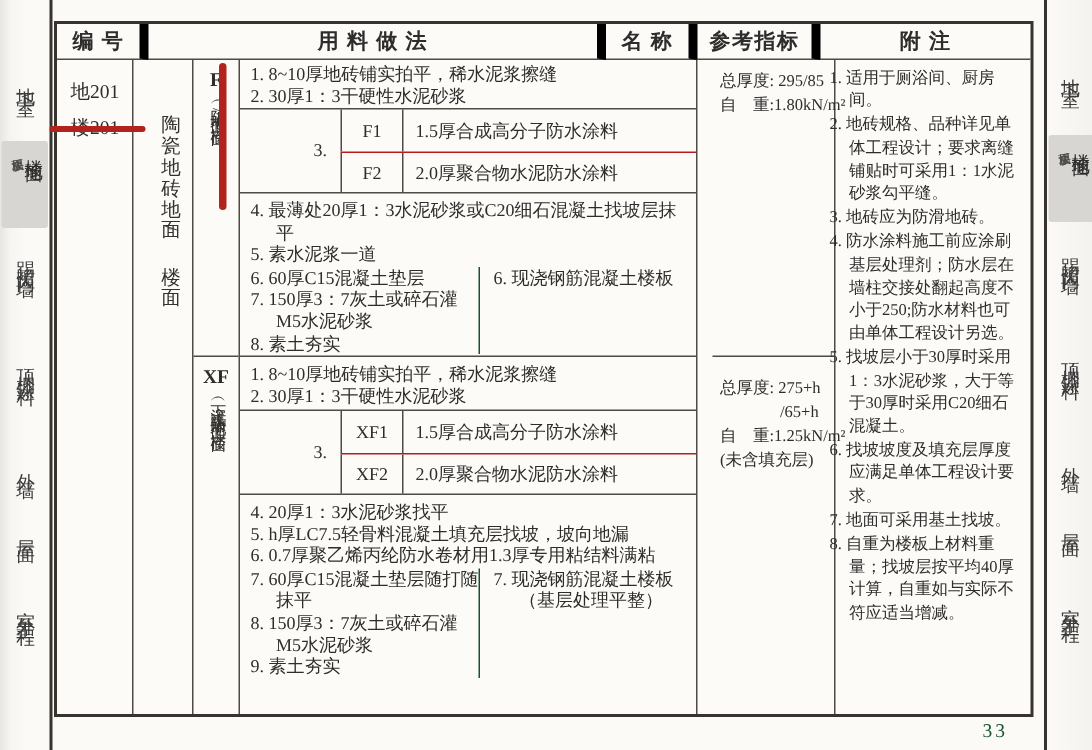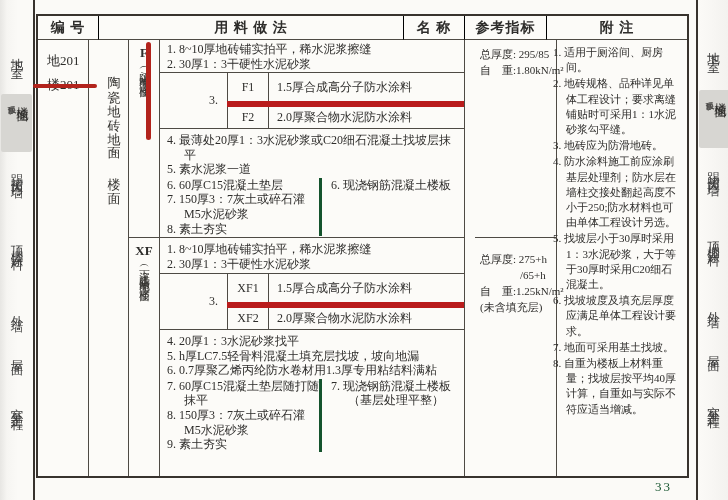--- a/index.html
+++ b/index.html
@@ -33,21 +33,21 @@
   .side-active .main { font-size: 12px; letter-spacing: 2px; color: #2f2e2c; }
   
   .sheet {
     position: absolute; left: 36px; top: 14px; width: 653px; height: 464px;
     border: 2px solid #38332e; background: #fcfbf8;
   }
   .hdr { position: absolute; left: 0; top: 0; width: 649px; height: 24px; display: flex; }
   .hcell {
     display: flex; align-items: center; justify-content: center;
     font-size: 14px; font-weight: bold; letter-spacing: 1px;
-    border-right: 1px solid #000000; border-bottom: 1px solid #4e4a44;
+    border-right: 6px solid #000000; border-bottom: 1px solid #4e4a44;
     height: 24px; white-space: nowrap; overflow: hidden;
   }
   .hcell:last-child { border-right: none; text-align: center; }
   .w-code { width: 61px; } .w-name { width: 61px; } .w-method { width: 305px; }
   .w-ref { width: 82px; } .w-notes { width: 140px; }
   .bcol { position: absolute; top: 24px; height: 436px; border-right: 1px solid #4e4a44; }
   .col-code  { left: 0;   width: 51px; padding: 9px 0 0 9px; font-size: 13px; line-height: 24px; }
   .col-mat   { left: 61px; width: 30px; display: flex; justify-content: center; }
   .col-type  { left: 91px; width: 31px; }
   .col-meth  { left: 122px; width: 305px; }
@@ -66,31 +66,31 @@
   .sec-f  .m-top { height: 33px; }
   .sec-xf .m-top { height: 36px; padding-top: 4px; }
   .m-row3 { position: relative; height: 56px; border-bottom: 1px solid #4e4a44; }
   .r3num {
     position: absolute; left: 0; top: 0; bottom: 0; width: 67px;
     display: flex; align-items: center; justify-content: flex-end;
     padding-right: 9px; font-size: 12px;
   }
   .vrows { margin-left: 67px; height: 100%; }
   .vrow { height: 28px; display: flex; align-items: center; }
-  .vrow + .vrow { border-top: 6px solid #b91c1c; height: 27px; }
+  .vrow + .vrow { border-top: 1px solid #b91c1c; height: 27px; }
   .vlab {
     width: 42px; align-self: stretch; display: flex; align-items: center; justify-content: center;
     border-left: 1px solid #4e4a44; border-right: 1px solid #4e4a44; font-size: 12px;
   }
   .vtxt { flex: 1; padding-left: 8px; font-size: 12px; }
   .m-bottom { padding: 4px 4px 0 7px; font-size: 12px; line-height: 14.6px; }
   .step { padding-left: 17px; text-indent: -17px; }
   .split { display: flex; margin-top: 1px; }
   .s-left { width: 152px; }
-  .s-right { flex: 1; border-left: 3px solid #14532d; padding-left: 9px; }
+  .s-right { flex: 1; border-left: 1px solid #14532d; padding-left: 9px; }
   .ref-cell { font-size: 11px; line-height: 16px; padding: 6px 3px 0 5px; white-space: nowrap; }
   .ref-f  { height: 198px; border-bottom: 1px solid #4e4a44; }
   .ref-xf { height: 238px; padding-top: 13px; }
   .ref-indent { padding-left: 40px; }
   .note { font-size: 11px; line-height: 15.2px; padding-left: 13px; text-indent: -13px; margin-bottom: 1px; }
   
   .red-underline {
     position: absolute; left: 33px; top: 84px; width: 64px; height: 4px;
     background: #b2231c; border-radius: 2px;
   }

